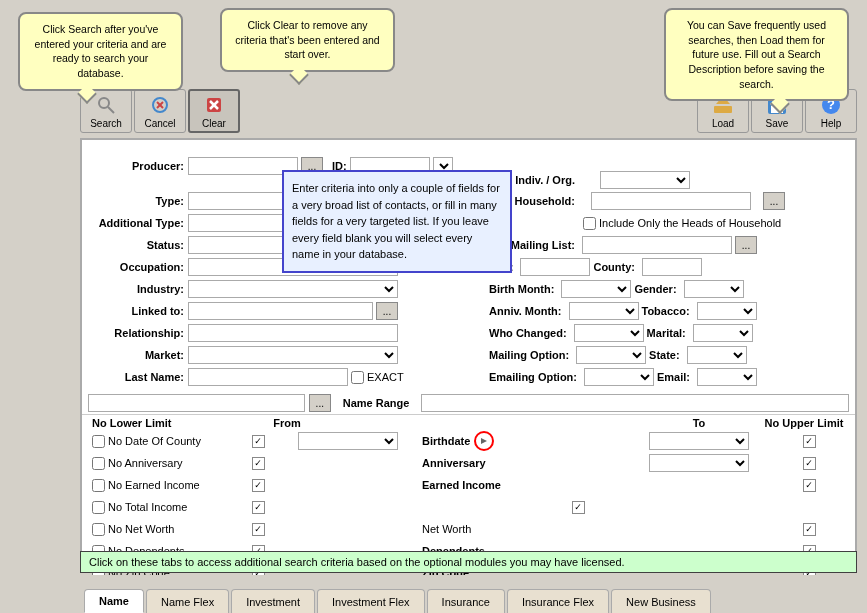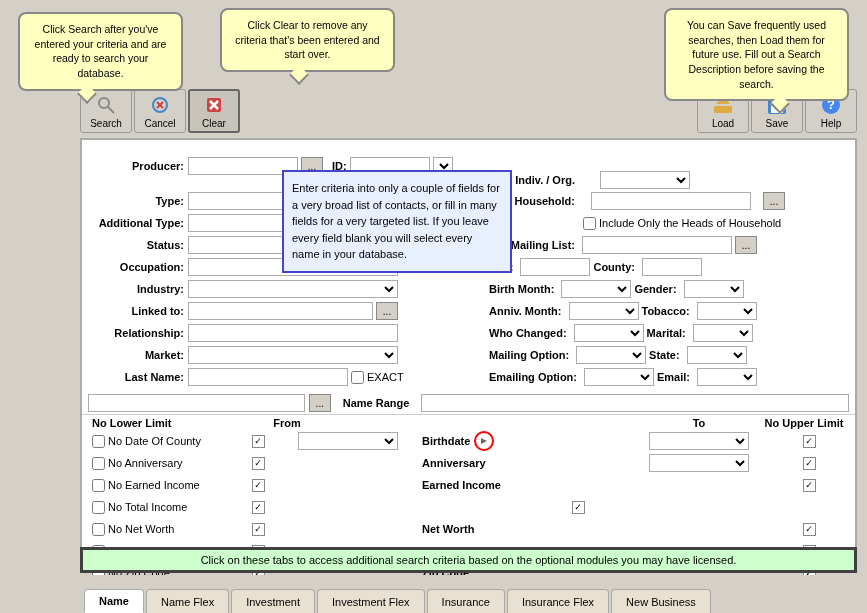--- a/index.html
+++ b/index.html
@@ -199,24 +199,24 @@
       height: 13px;
     }
 
     
     .info-bar {
       position: absolute;
       bottom: 40px;
       left: 80px;
       right: 10px;
       background: #ccffcc;
-      border: 3px solid #404040;
+      border: 1px solid #404040;
       padding: 4px 8px;
       font-size: 11px;
-      text-align: center;
+      text-align: left;
       color: #000;
     }
 
     
     .tabs-bar {
       position: absolute;
       bottom: 0px;
       left: 80px;
       right: 10px;
       height: 38px;
@@ -569,21 +569,21 @@
 
     <div class="range-row">
       <div class="rc1">
         <input type="checkbox" style="">
         <span>No Net Worth</span>
       </div>
       <div class="rc2">
         <div class="checkbox-check">✓</div>
       </div>
       <div class="rc3"></div>
-      <div class="rc4"><span style="font-weight:bold;margin-top:38px;">Net Worth</span></div>
+      <div class="rc4"><span style="font-weight:normal;margin-top:38px;">Net Worth</span></div>
       <div class="rc5"></div>
       <div class="rc6">
         <div class="checkbox-check">✓</div>
       </div>
     </div>
 
     <div class="range-row">
       <div class="rc1">
         <input type="checkbox" style="">
         <span>No Dependents</span>

